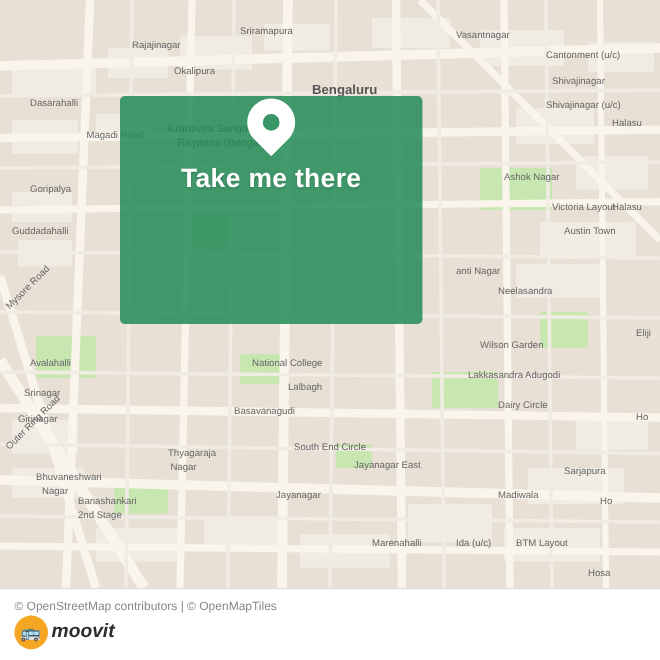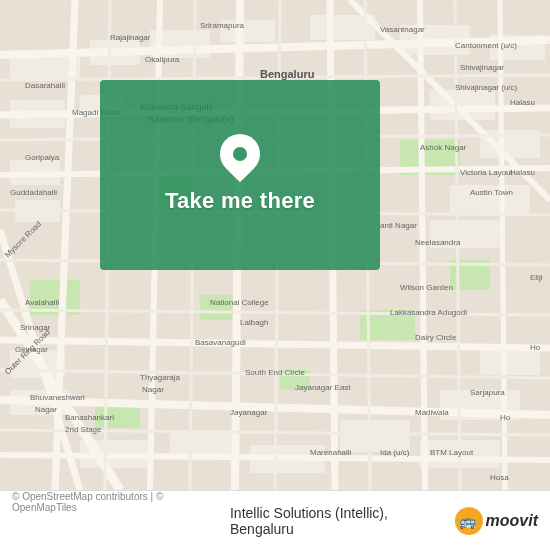--- a/index.html
+++ b/index.html
@@ -26,28 +26,28 @@
       top: 0; left: 0;
       width: 100%;
       height: 100%;
     }
 
     
     .map-highlight {
       position: absolute;
       top: 80px;
       left: 100px;
-      width: 280px;
+      width: 252px;
       height: 190px;
       background: rgba(34, 139, 87, 0.85);
       border-radius: 4px;
       display: flex;
       flex-direction: column;
       align-items: center;
-      justify-content: center;
+      justify-content: flex-start;
       gap: 8px;
     }
 
     .location-pin {
       width: 44px;
       height: 44px;
       position: relative;
       display: flex;
       align-items: center;
       justify-content: center;
@@ -86,21 +86,21 @@
 
     
     .bottom-bar {
       width: 550px;
       height: 60px;
       background: white;
       position: absolute;
       bottom: 0;
       left: 0;
       display: flex;
-      flex-direction: row;
+      flex-direction: column;
       justify-content: center;
       padding: 0 12px;
       border-top: 1px solid #ddd;
     }
 
     .attribution {
       font-size: 10px;
       color: #888;
       margin-bottom: 2px;
     }
@@ -275,19 +275,18 @@
         <div class="pin-inner"></div>
       </div>
     </div>
     <button class="take-me-there-btn">Take me there</button>
   </div>
 </div>
 
 <div class="bottom-bar">
   <div class="attribution">© OpenStreetMap contributors | © OpenMapTiles</div>
   <div class="place-info">
-    <span class="place-name">Intellic Solutions (Intellic), Bengaluru</span>
     <div class="moovit-logo">
       <div class="moovit-icon">🚌</div>
       <span class="moovit-text">moovit</span>
     </div>
   </div>
 </div>
 
 </body></html>

